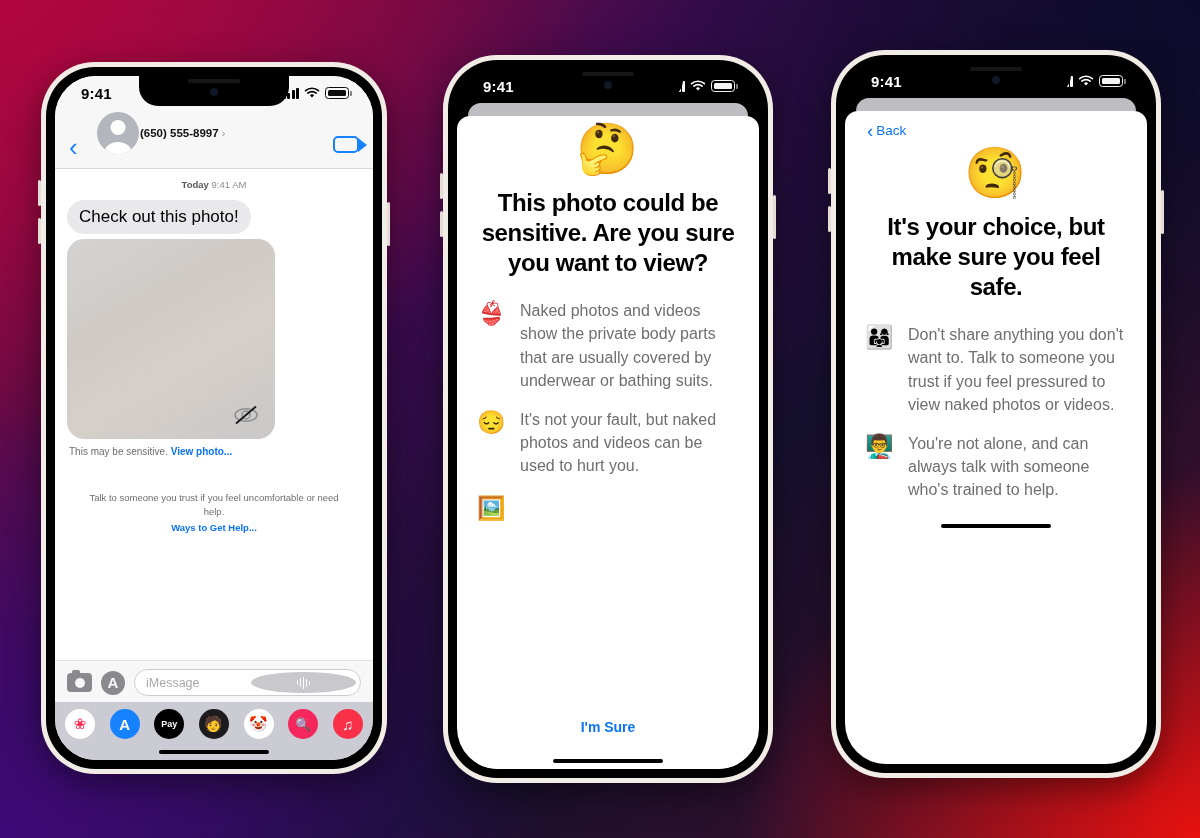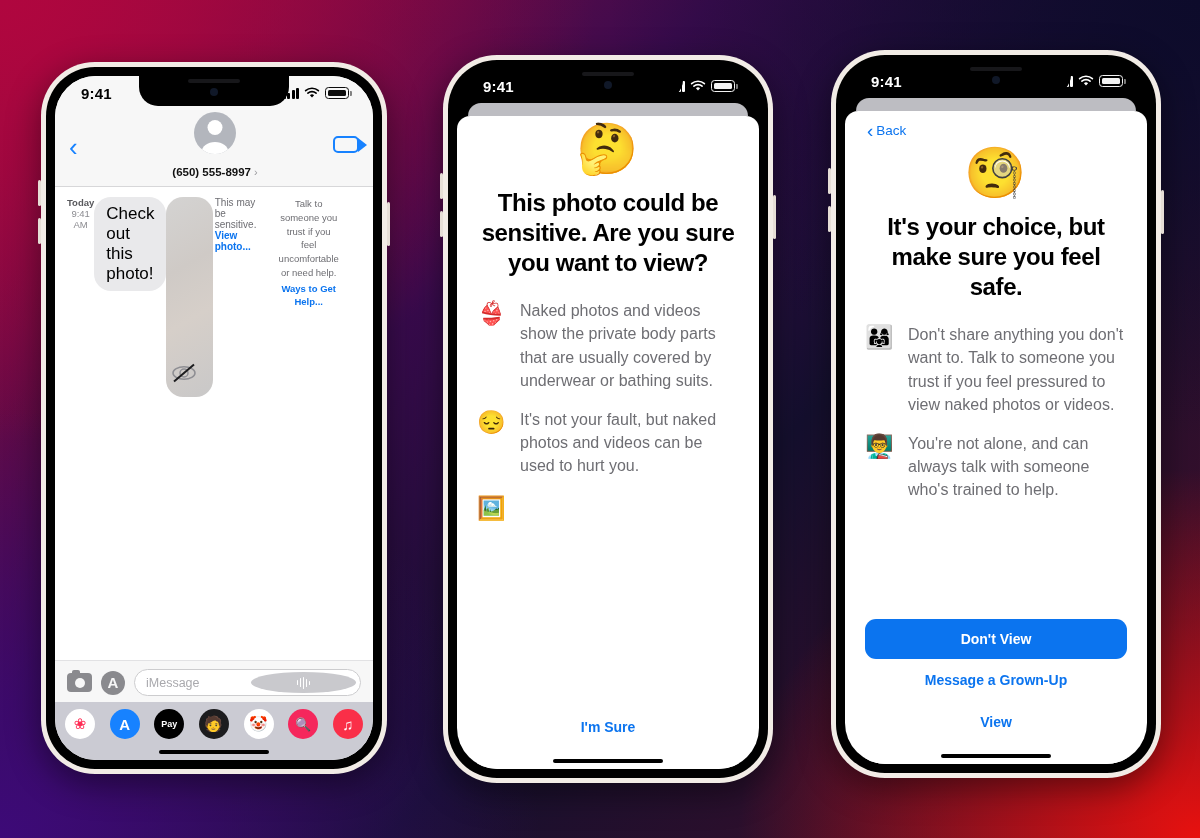--- a/index.html
+++ b/index.html
@@ -123,22 +123,22 @@
     padding: 2px 14px 8px;
     display: flex; align-items: flex-start;
     position: relative;
     flex: 0 0 auto;
   }
   .back-chevron {
     color: #1782ff; font-size: 26px; font-weight: 500;
     line-height: 1; padding-top: 22px; width: 28px;
   }
   .contact {
-    flex: 1; display: flex; flex-direction: column;
-    align-items: center; gap: 12px;
+    flex: 1; display: flex; flex-direction: row;
+    gap: 1px;
   }
   .avatar {
     width: 42px; height: 42px; border-radius: 50%;
     background: #b3b6bd;
     position: relative; overflow: hidden;
   }
   .avatar::before {
     content: ""; position: absolute;
     top: 8px; left: 50%; transform: translateX(-50%);
     width: 15px; height: 15px; border-radius: 50%;
@@ -165,21 +165,21 @@
     right: -10px; top: 0px;
     border-top: 7px solid transparent;
     border-bottom: 7px solid transparent;
     border-left: 9px solid #1782ff;
   }
 
   .thread {
     flex: 1; background: #fff;
     padding: 10px 12px 0;
     overflow: hidden;
-    display: flex; flex-direction: row;
+    display: flex; flex-direction: column;
   }
   .timestamp {
     text-align: center; font-size: 9.5px;
     color: #8b8b90; margin-bottom: 10px;
   }
   .timestamp b { color: #58585c; font-weight: bold; }
   .bubble {
     align-self: flex-start;
     background: #e9e9eb; color: #000;
     padding: 7px 12px;
@@ -610,25 +610,20 @@
             <div class="bullet">
               <span class="bullet-emoji">👨‍👩‍👧</span>
               <span class="bullet-text">Don't share anything you don't want to. Talk to someone you trust if you feel pressured to view naked photos or videos.</span>
             </div>
             <div class="bullet">
               <span class="bullet-emoji">👨‍🏫</span>
               <span class="bullet-text">You're not alone, and can always talk with someone who's trained to help.</span>
             </div>
           </div>
 
-          <div class="sheet-actions">
-            <button class="btn-primary">Don't View</button>
-            <button class="btn-text">Message a Grown-Up</button>
-            <button class="btn-text">View</button>
-          </div>
 
           <div class="home-indicator hi-sheet">
               <i></i>
             </div>
         </div>
       </div>
     </div>
   </div>
 </div>
 

